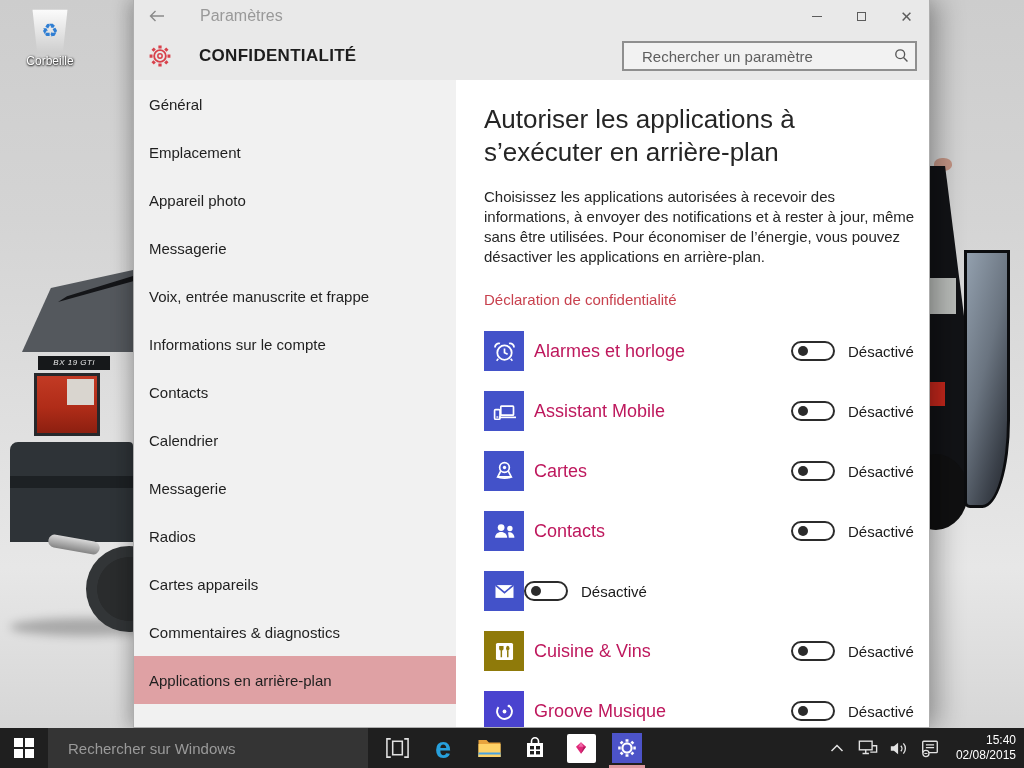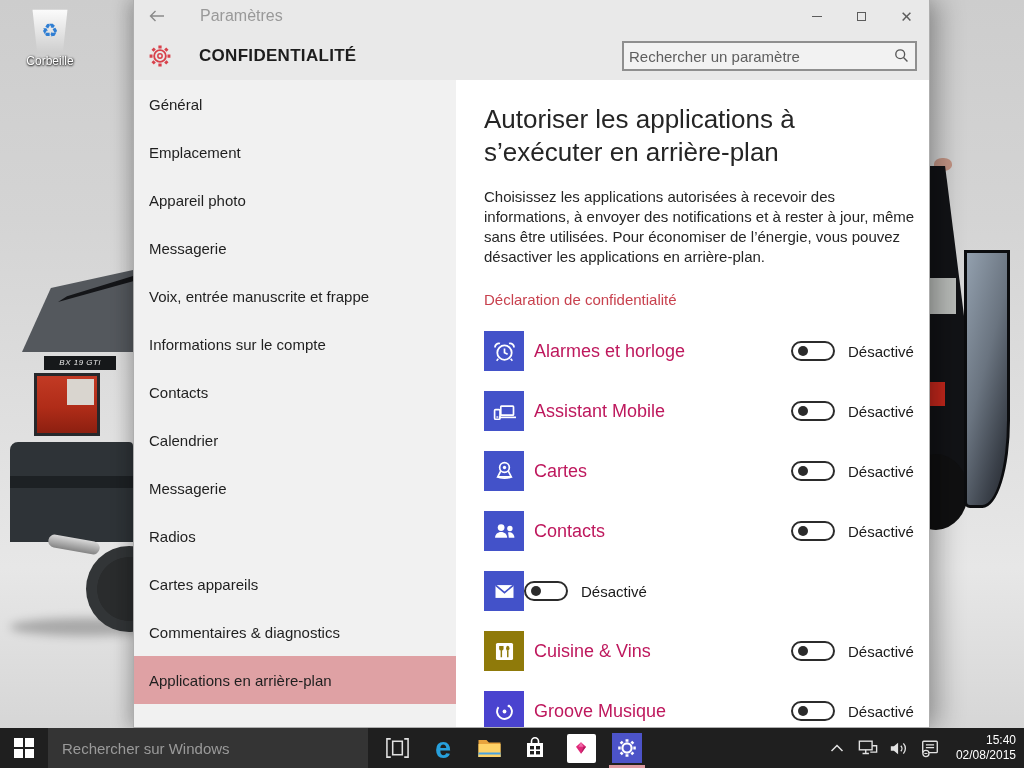--- a/index.html
+++ b/index.html
@@ -8,21 +8,21 @@
   .screen { position:relative; width:1024px; height:768px; background:#d8d8d8; overflow:hidden; }
 
   
   .desktop { position:absolute; left:0; top:0; width:1024px; height:728px;
     background:linear-gradient(180deg,#cdcdcd 0%,#d4d4d4 30%,#dedede 55%,#e7e7e7 78%,#d6d6d6 100%); }
   .car-left { position:absolute; left:0; top:270px; width:133px; height:420px; overflow:hidden; }
   .cl-top { position:absolute; left:22px; top:0; width:111px; height:82px; background:#54585d;
     clip-path:polygon(100% 0,100% 100%,0 100%,26% 22%); }
   .cl-win { position:absolute; left:58px; top:6px; width:75px; height:26px; background:#141518;
     clip-path:polygon(0 100%,100% 20%,100% 0,12% 78%); }
-  .cl-badge { position:absolute; left:44px; top:86px; width:72px; height:14px; background:#16181a;
+  .cl-badge { position:absolute; left:38px; top:86px; width:72px; height:14px; background:#16181a;
     color:#e6e6e6; font-size:8px; line-height:14px; text-align:center; font-style:italic; letter-spacing:.5px; }
   .cl-light { position:absolute; left:34px; top:103px; width:66px; height:63px; border:3px solid #26282b;
     background:linear-gradient(180deg,#c23a24 0%,#b02c18 55%,#8c1f10 100%); }
   .cl-light-in { position:absolute; right:3px; top:3px; width:27px; height:26px; background:#d9d5cf; }
   .cl-bumper { position:absolute; left:10px; top:172px; width:123px; height:100px; background:#2e3337;
     border-radius:8px 4px 0 0; }
   .cl-groove { position:absolute; left:0; top:34px; width:100%; height:12px; background:#1d2124; }
   .cl-exhaust { position:absolute; left:48px; top:268px; width:52px; height:13px; border-radius:7px;
     background:linear-gradient(180deg,#d9d9d9,#848484); transform:rotate(10deg); }
   .cl-tire { position:absolute; left:86px; top:276px; width:86px; height:86px; border-radius:50%;
@@ -58,21 +58,21 @@
   .cap-btn { width:45px; height:32px; display:flex; align-items:center; justify-content:center; color:#5c5c5c; }
   .glyph-min { width:10px; height:1px; background:#5c5c5c; }
   .glyph-max { width:9px; height:9px; border:1px solid #5c5c5c; }
   .glyph-close { font-size:15px; line-height:1; }
 
   .appheader { height:48px; display:flex; align-items:center; padding:0 12px 0 13px; background:#e9e9e9; }
   .section-title { font-size:17px; font-weight:700; color:#1d1d1d; margin-left:26px; letter-spacing:.3px;text-align:center; }
   .spacer { flex:1; }
   .searchbox { position:relative; width:295px; height:30px; }
   .searchbox input { width:100%; height:100%; border:2px solid #8f8f8f; background:#f2f2f2;
-    font-family:"Liberation Sans",sans-serif; font-size:15px; color:#0f766e; padding:0 30px 0 5px; outline:none; }
+    font-family:"Liberation Sans",sans-serif; font-size:15px; color:#0f766e; padding:0 30px 0 18px; outline:none; }
   .searchbox input::placeholder { color:#5e5e5e; opacity:1; }
   .search-glyph { position:absolute; right:7px; top:6px; }
 
   .win-body { display:flex; height:648px; }
   .sidebar { width:322px; background:#f1f1f1; flex-shrink:0; }
   .side-item { height:48px; display:flex; align-items:center; padding-left:15px;
     font-size:15px; color:#1f1f1f; cursor:default; }
   .side-item.selected { background:var(--pink,#dfa1a4); }
 
   .content { flex:1; background:#fff; padding:23px 0 0 28px; overflow:hidden; }
@@ -90,21 +90,21 @@
   .state-label { width:68px; margin-left:13px; font-size:15px; color:#1a1a1a; }
 
   
   .taskbar { position:absolute; left:0; top:728px; width:1024px; height:40px; background:#1f1f1f;
     display:flex; align-items:center; }
   .start-btn { width:48px; height:40px; display:flex; align-items:center; justify-content:center; }
   .win-logo { display:grid; grid-template-columns:9px 9px; grid-template-rows:9px 9px; gap:2px; }
   .win-logo span { background:#fff; }
   .tb-search { width:320px; height:40px; background:#343434; display:flex; align-items:center; }
   .tb-search input { width:100%; height:100%; background:transparent; border:none; outline:none;
-    font-family:"Liberation Sans",sans-serif; font-size:15px; color:#fef9c3; padding-left:14px; }
+    font-family:"Liberation Sans",sans-serif; font-size:15px; color:#fef9c3; padding-left:20px; }
   .tb-search input::placeholder { color:#9a9a9a; opacity:1; }
   .tb-icons { display:flex; align-items:center; margin-left:6px; }
   .tb-btn { position:relative; width:46px; height:40px; display:flex; align-items:center; justify-content:center; }
   .tb-btn.active::after { content:""; position:absolute; left:5px; right:5px; bottom:0; height:3px; background:#dd9aa0; }
   .edge-e { font-size:29px; font-weight:700; color:#27a0dc; line-height:40px; }
   .settings-tile { width:30px; height:30px; background:#4c53c8; display:flex; align-items:center; justify-content:center; }
   .pink-tile { width:29px; height:29px; background:#fff; border-radius:2px; display:flex; align-items:center; justify-content:center; }
   .tray { margin-left:auto; display:flex; align-items:center; gap:9px; padding-right:8px; height:40px; }
   .tray-btn { display:flex; align-items:center; justify-content:center; width:22px; height:40px; }
   .clock { text-align:right; color:#fff; font-size:12px; line-height:15px; padding-left:4px; min-width:66px; }

